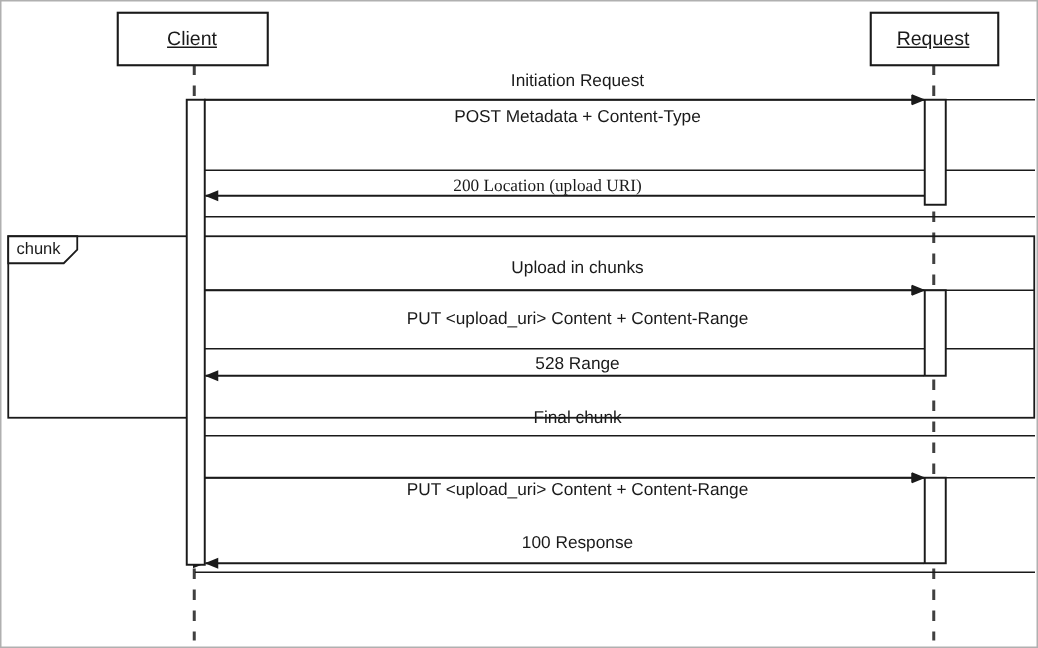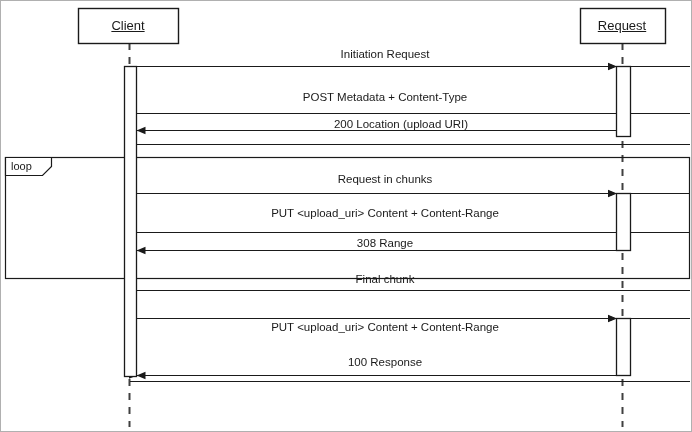--- a/index.html
+++ b/index.html
@@ -102,28 +102,28 @@
       <rect x="78.5" y="8.5" width="100" height="35" fill="#ffffff" stroke="#1a1a1a" stroke-width="1.4"></rect>
       <rect x="580.5" y="8.5" width="85" height="35" fill="#ffffff" stroke="#1a1a1a" stroke-width="1.4"></rect>
     </g>
   </svg>
 
   <div>
 
     <div class="txt lifeline-label" style="left:128px;top:19px;">Client</div>
     <div class="txt lifeline-label" style="left:622px;top:19px;">Request</div>
 
-    <div class="txt frag-label" style="left:11px;top:161px;">loop</div>
+    <div class="txt frag-label" style="left:11px;top:161px;">chunk</div>
 
     <div class="txt msg-label" style="left:385px;top:49px;">Initiation Request</div>
-    <div class="txt msg-label" style="left:385px;top:92px;">POST Metadata + Content-Type</div>
-    <div class="txt msg-label" style="left:401px;top:119px;">200 Location (upload URI)</div>
+    <div class="txt msg-label" style="left:385px;top:73px;">POST Metadata + Content-Type</div>
+    <div class="txt msg-label" style="left:365px;top:119px;font-family:Liberation Serif, serif;">200 Location (upload URI)</div>
 
-    <div class="txt msg-label" style="left:385px;top:174px;">Request in chunks</div>
+    <div class="txt msg-label" style="left:385px;top:174px;">Upload in chunks</div>
     <div class="txt msg-label" style="left:385px;top:208px;">PUT &lt;upload_uri&gt; Content + Content-Range</div>
-    <div class="txt msg-label" style="left:385px;top:238px;">308 Range</div>
+    <div class="txt msg-label" style="left:385px;top:238px;">528 Range</div>
 
     <div class="txt msg-label" style="left:385px;top:274px;">Final chunk</div>
     <div class="txt msg-label" style="left:385px;top:322px;">PUT &lt;upload_uri&gt; Content + Content-Range</div>
     <div class="txt msg-label" style="left:385px;top:357px;">100 Response</div>
 
   </div>
 </div>
 
 </body></html>

